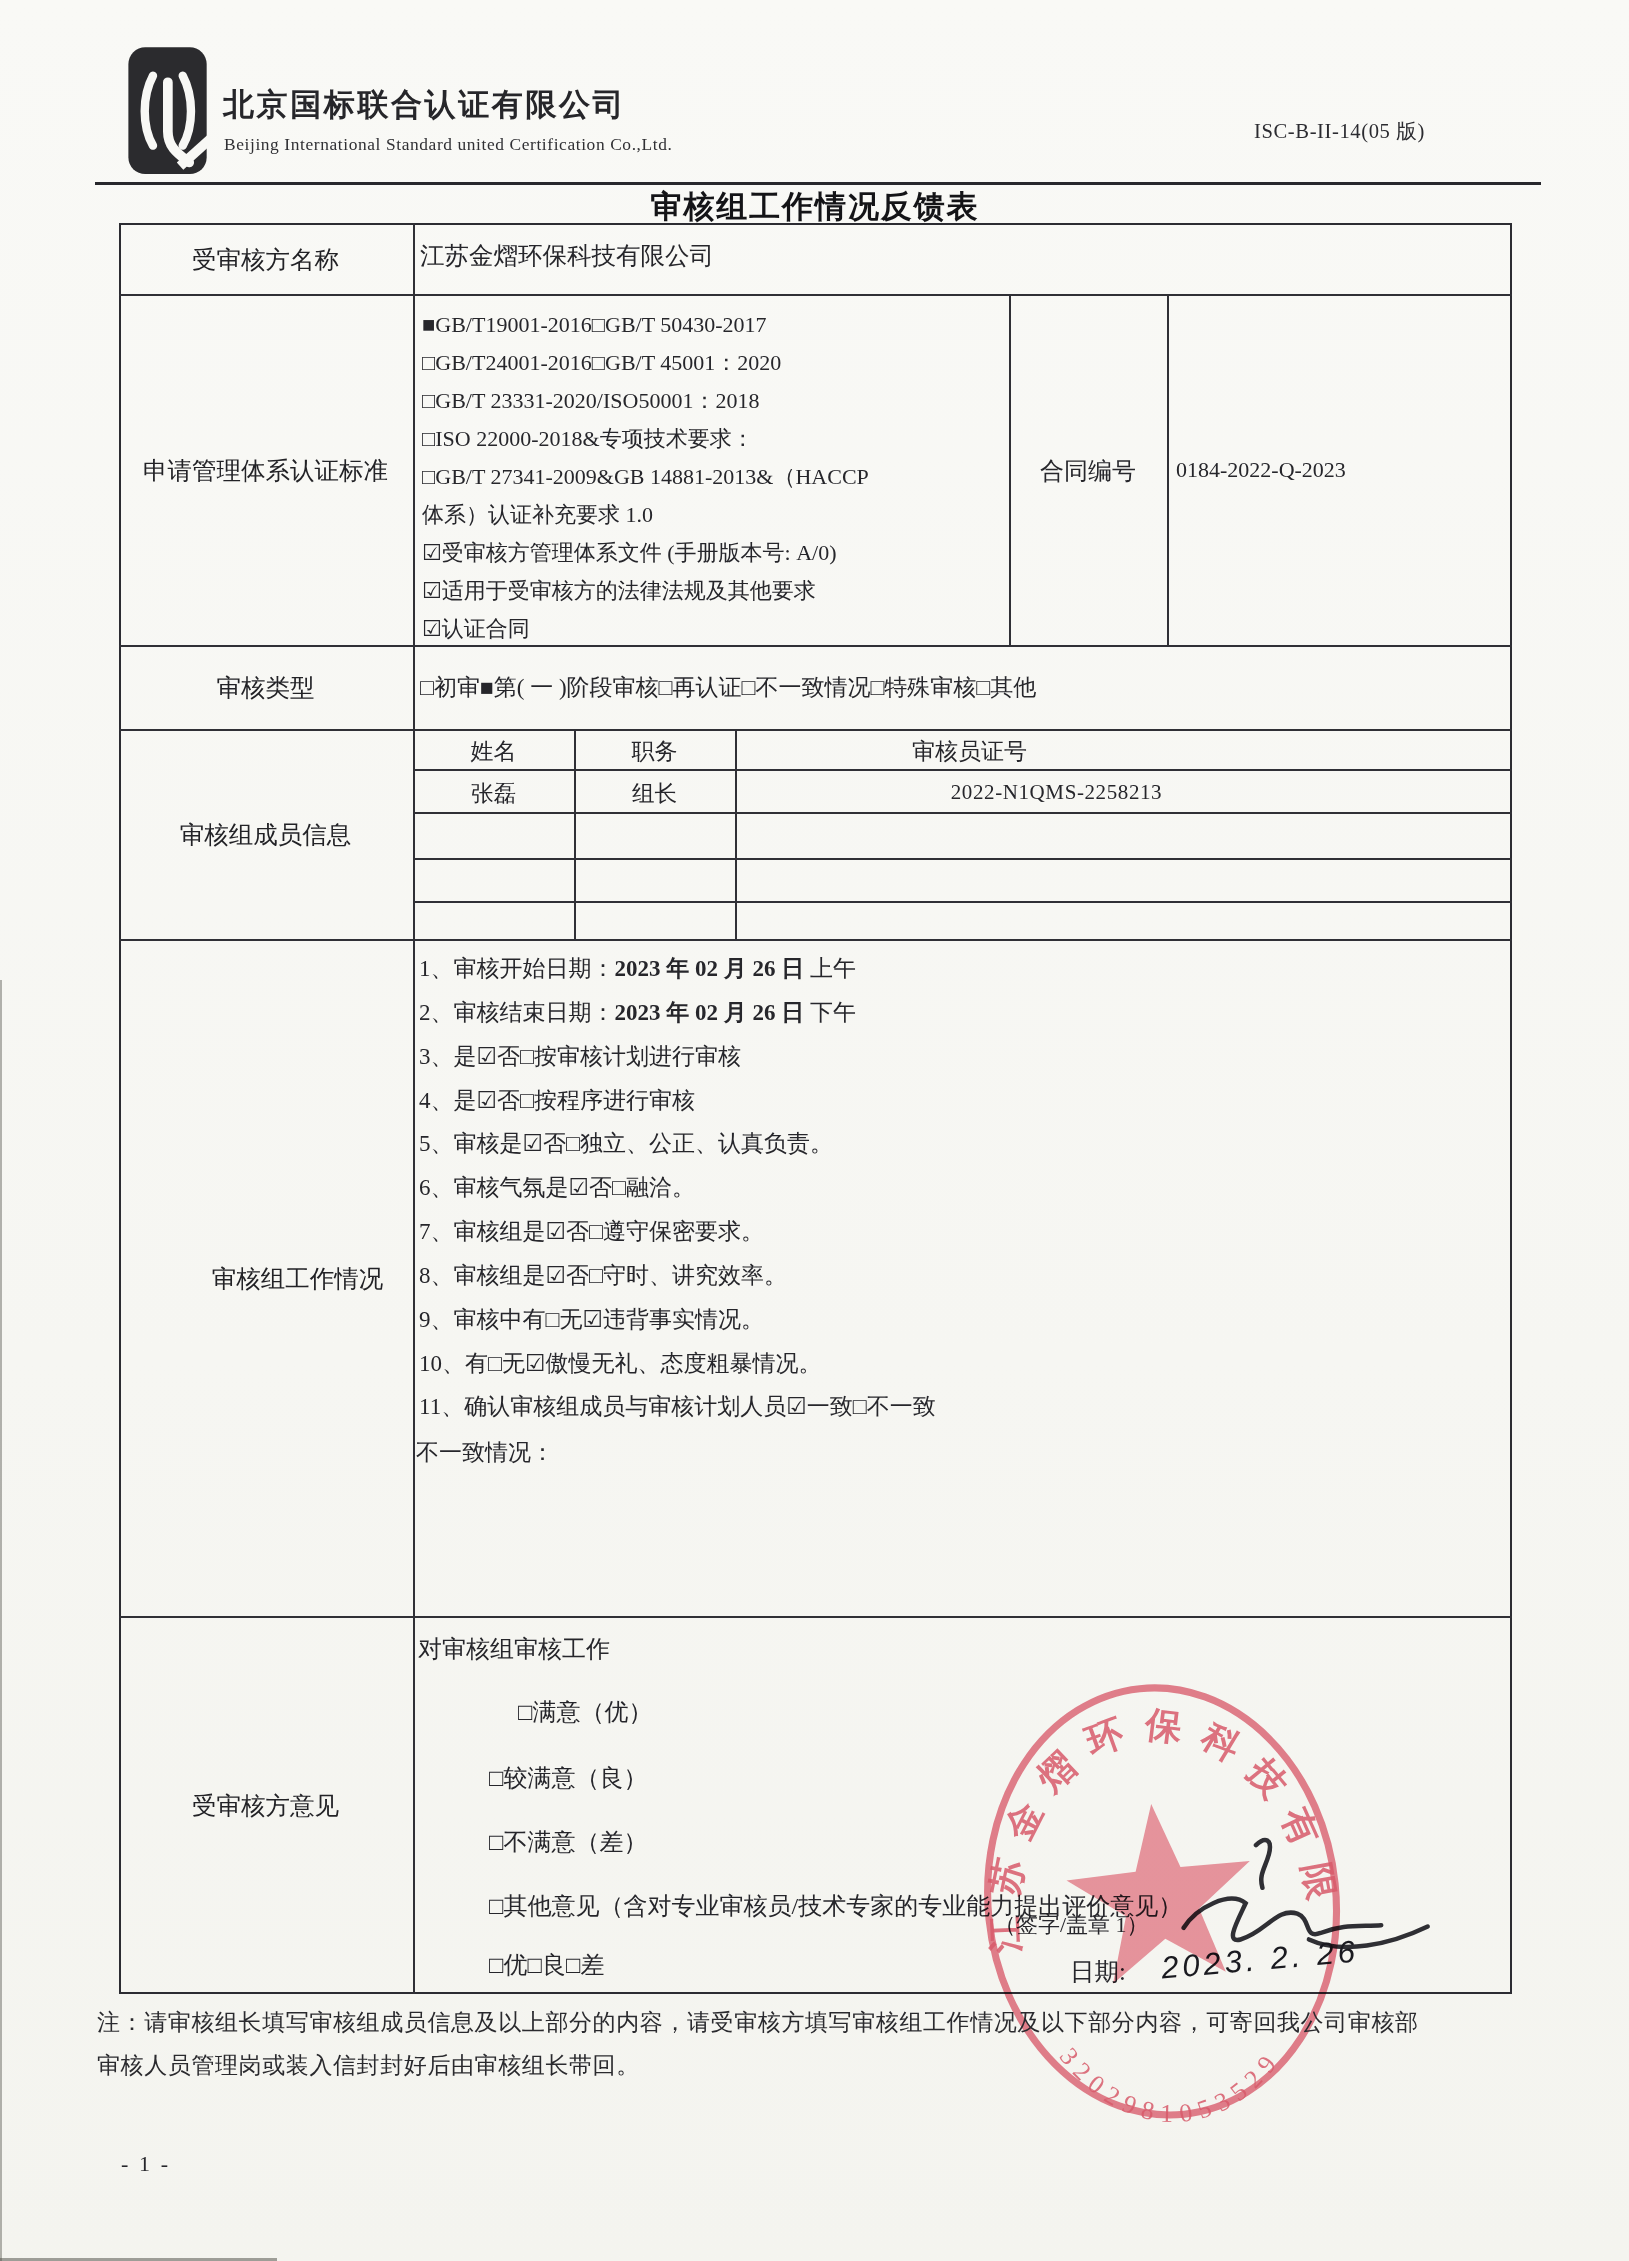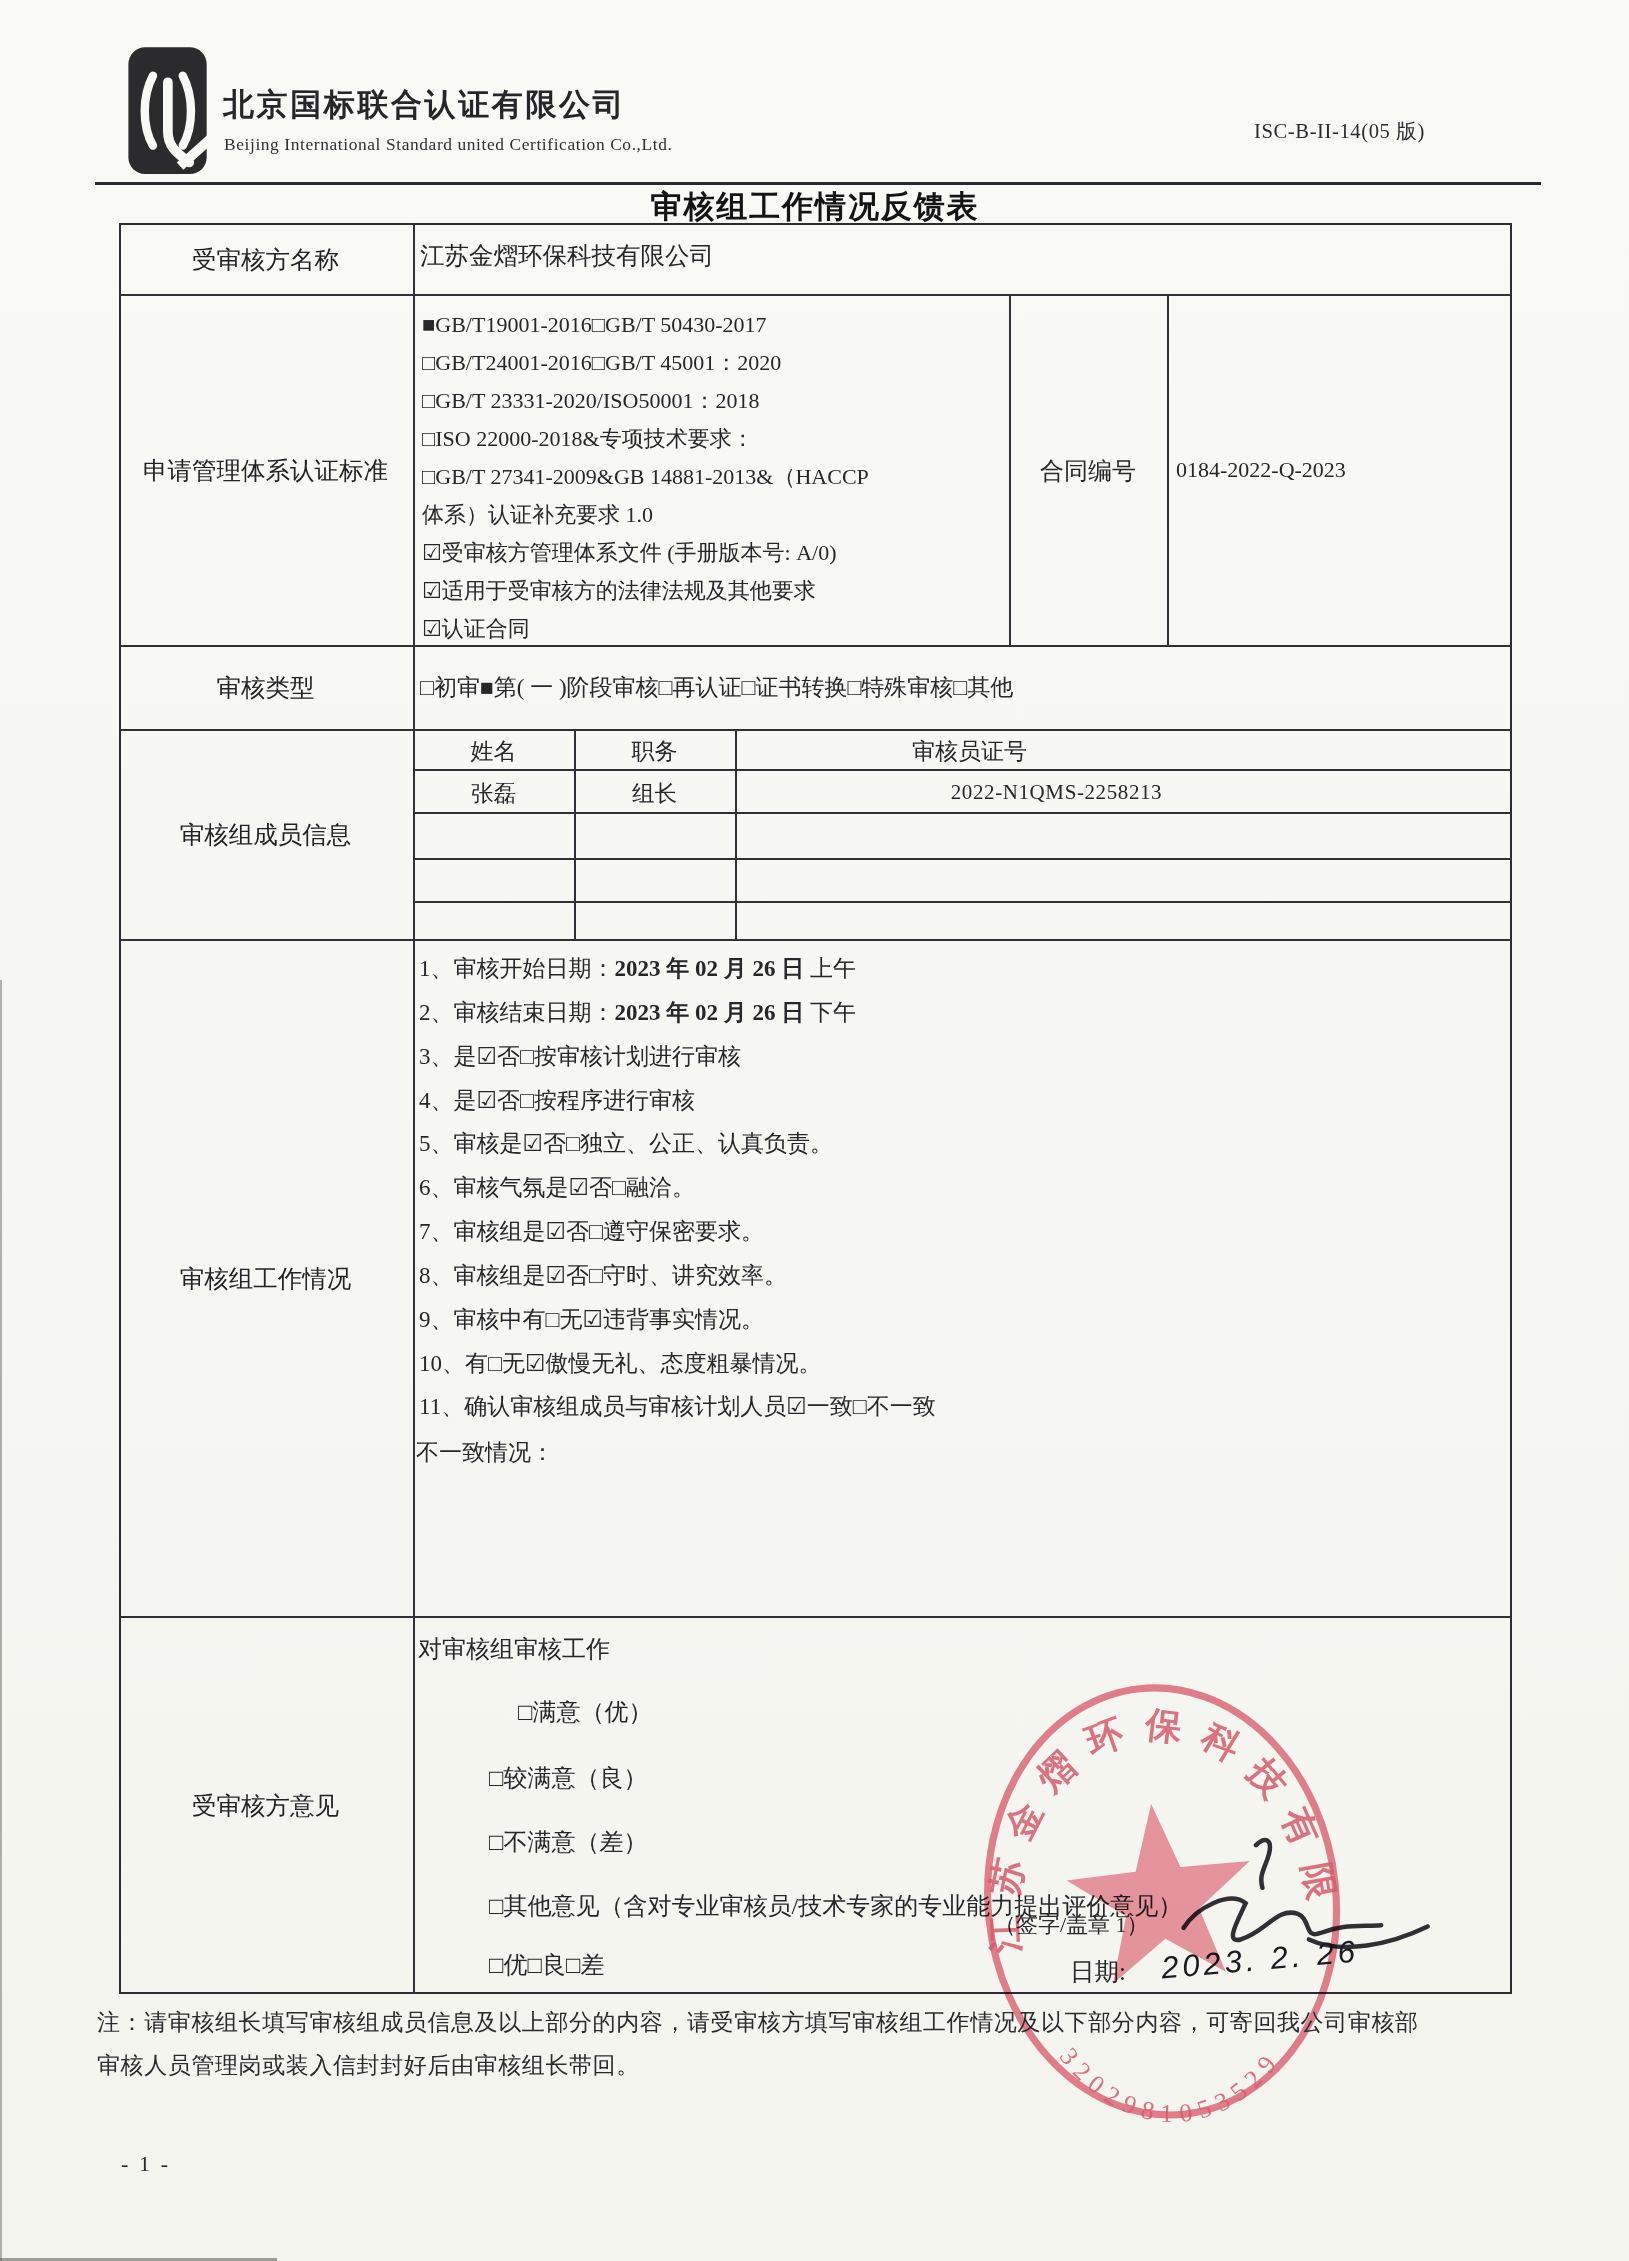--- a/index.html
+++ b/index.html
@@ -60,41 +60,41 @@
   <div class="abs vline" style="left:735px;top:729px;height:210px;"></div>
   <div class="abs hline" style="left:413px;top:769px;width:1099px;"></div>
   <div class="abs hline" style="left:413px;top:812px;width:1099px;"></div>
   <div class="abs hline" style="left:413px;top:858px;width:1099px;"></div>
   <div class="abs hline" style="left:413px;top:901px;width:1099px;"></div>
 
   <div class="abs serif label" style="left:119px;top:243px;width:293px;">受审核方名称</div>
   <div class="abs serif label" style="left:119px;top:454px;width:293px;">申请管理体系认证标准</div>
   <div class="abs serif label" style="left:119px;top:671px;width:293px;">审核类型</div>
   <div class="abs serif label" style="left:119px;top:818px;width:293px;">审核组成员信息</div>
-  <div class="abs serif label" style="left:119px;top:1262px;width:293px;">审核组工作情况</div>
+  <div class="abs serif label" style="left:119px;top:1262px;width:293px;padding-left:32px;">审核组工作情况</div>
   <div class="abs serif label" style="left:119px;top:1789px;width:293px;">受审核方意见</div>
 
   <div class="abs serif cellval" style="left:420px;top:239px;font-size:24.5px;">江苏金熠环保科技有限公司</div>
 
   <div class="abs" style="left:422px;top:306px;">
     <div class="serif stdline">■GB/T19001-2016□GB/T 50430-2017</div>
     <div class="serif stdline">□GB/T24001-2016□GB/T 45001：2020</div>
     <div class="serif stdline">□GB/T 23331-2020/ISO50001：2018</div>
     <div class="serif stdline">□ISO 22000-2018&amp;专项技术要求：</div>
     <div class="serif stdline">□GB/T 27341-2009&amp;GB 14881-2013&amp;（HACCP</div>
     <div class="serif stdline">体系）认证补充要求 1.0</div>
     <div class="serif stdline">☑受审核方管理体系文件 (手册版本号: A/0)</div>
     <div class="serif stdline">☑适用于受审核方的法律法规及其他要求</div>
     <div class="serif stdline">☑认证合同</div>
   </div>
 
   <div class="abs serif" style="left:1009px;top:455px;width:158px;text-align:center;font-size:24px;">合同编号</div>
   <div class="abs serif" style="left:1176px;top:457px;font-size:22px;">0184-2022-Q-2023</div>
 
-  <div class="abs serif" style="left:420px;top:672px;font-size:23px;white-space:nowrap;">□初审■第( 一 )阶段审核□再认证□证书转换□特殊审核□其他</div>
+  <div class="abs serif" style="left:420px;top:672px;font-size:23px;white-space:nowrap;">□初审■第( 一 )阶段审核□再认证□不一致情况□特殊审核□其他</div>
 
   <div class="abs serif" style="left:413px;top:736px;width:161px;text-align:center;font-size:23px;">姓名</div>
   <div class="abs serif" style="left:574px;top:736px;width:161px;text-align:center;font-size:23px;">职务</div>
   <div class="abs serif" style="left:718px;top:736px;width:503px;text-align:center;font-size:23px;">审核员证号</div>
 
   <div>
     <div class="abs serif" style="left:413px;top:778px;width:161px;text-align:center;font-size:22.6px;">张磊</div>
     <div class="abs serif" style="left:574px;top:778px;width:161px;text-align:center;font-size:22.6px;">组长</div>
     <div class="abs serif" style="left:735px;top:780px;width:593px;text-align:center;font-size:21px;letter-spacing:0.6px;padding-left:25px;">2022-N1QMS-2258213</div>
   </div>

